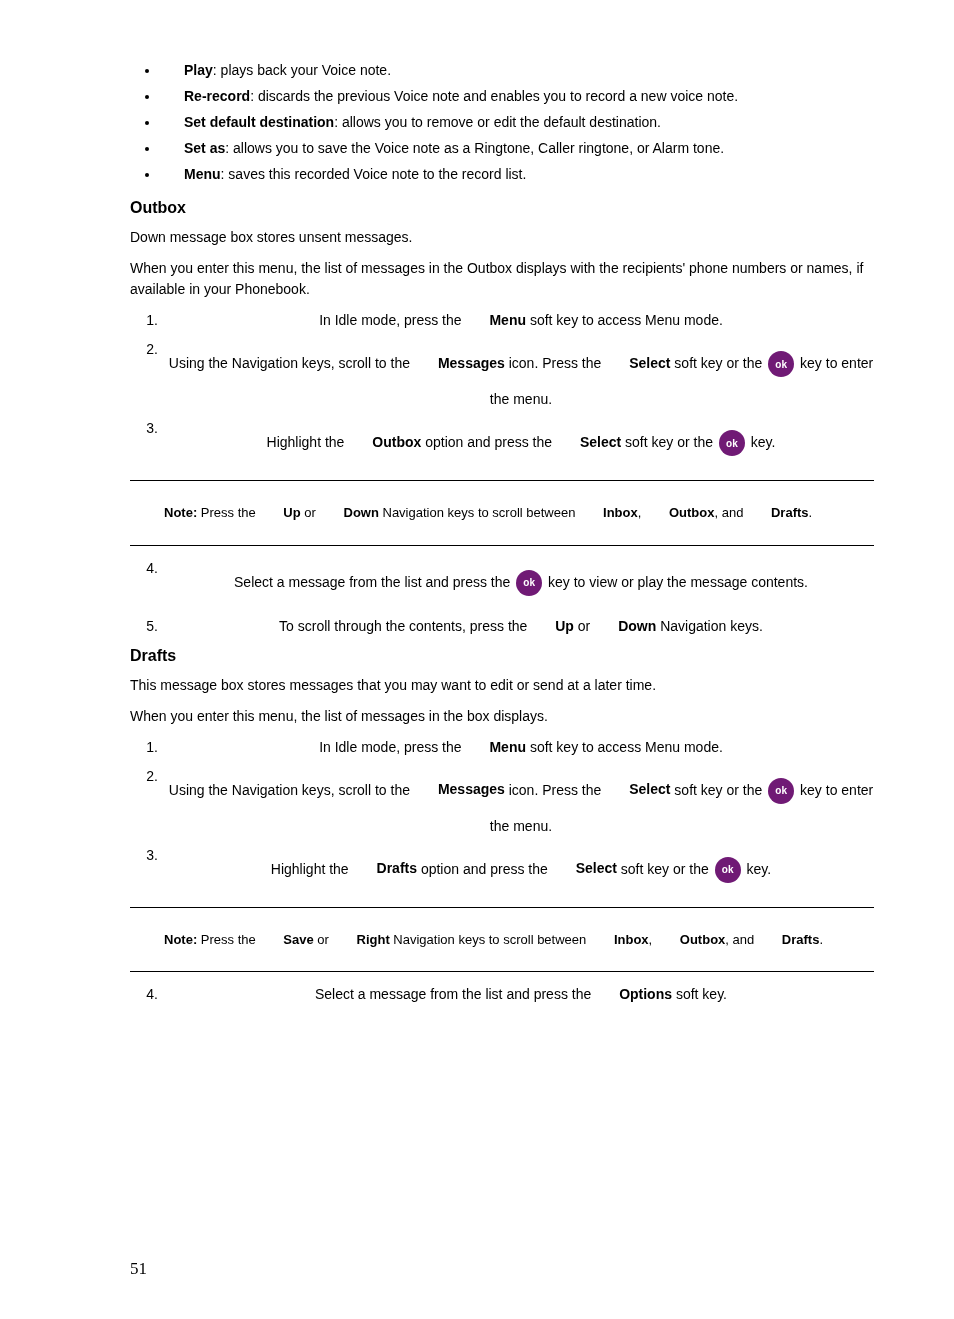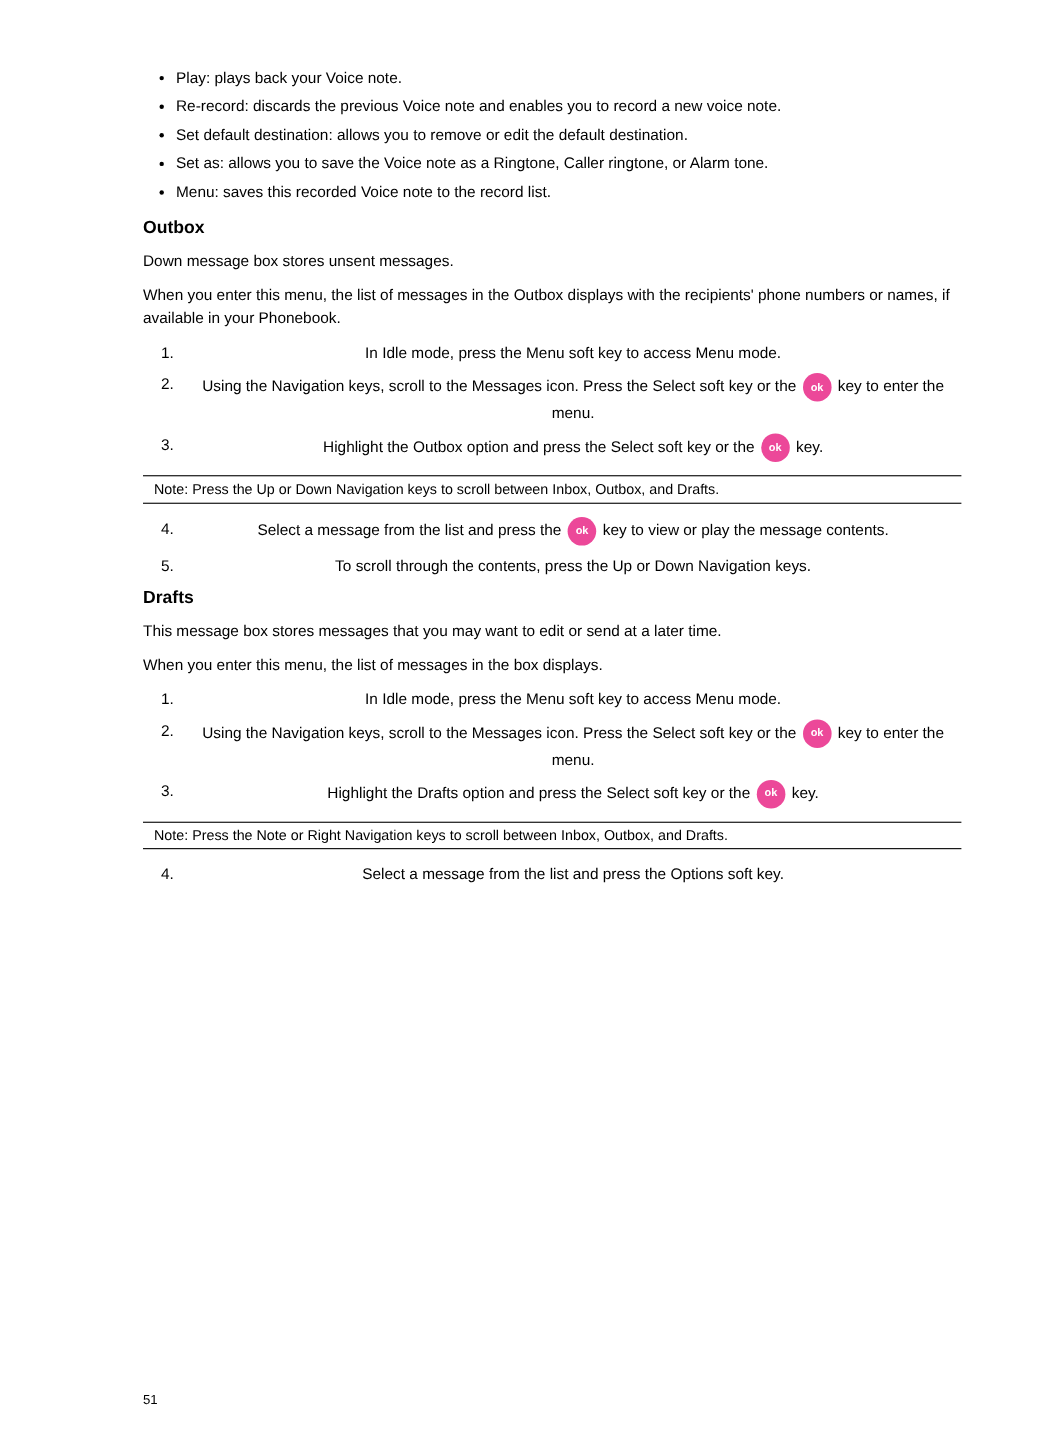--- a/index.html
+++ b/index.html
@@ -52,55 +52,57 @@
       margin-right: 10px;
       flex-shrink: 0;
     }
     .numbered-list li .content {
       flex: 1;
       text-align: center;
     }
     .note-box {
       border-top: 1.5px solid #000;
       border-bottom: 1.5px solid #000;
-      padding: 2px 10px;
+      padding: 22px 10px;
       margin: 12px 0;
       font-size: 13px;
       line-height: 1.5;
     }
     .tip-box {
       border-top: 1.5px solid #000;
       border-bottom: 1.5px solid #000;
       padding: 6px 10px;
       margin: 12px 0;
       font-size: 13px;
       line-height: 1.5;
     }
     .page-number {
       position: absolute;
       bottom: 40px;
       left: 130px;
-      font-size: 12px;
+      font-size: 17px;
+      font-family: Liberation Serif, serif;
     }
     b {
-      font-weight: normal;
+      font-weight: bold;
+      margin-left: 24px;
     }
     .inline-ok {
       display: inline-flex;
       align-items: center;
       justify-content: center;
-      background: #ec4899;
+      background: #701a75;
       color: #fff;
       border-radius: 50%;
       width: 26px;
       height: 26px;
       font-size: 10px;
       font-weight: bold;
       vertical-align: middle;
-      margin: 0 2px;
+      margin: 12px 2px;
     }
   </style>
 </head>
 <body>
 
 <ul class="bullet-list">
   <li><b>Play</b><span>: plays back your Voice note.</span></li>
   <li><b>Re-record</b><span>: discards the previous Voice note and enables you to record a new voice note.</span></li>
   <li><b>Set default destination</b><span>: allows you to remove or edit the default destination.</span></li>
   <li><b>Set as</b><span>: allows you to save the Voice note as a Ringtone, Caller ringtone, or Alarm tone.</span></li>
@@ -158,21 +160,21 @@
       <span class="num">2.</span>
       <span class="content">Using the Navigation keys, scroll to the <b>Messages</b> icon. Press the <b>Select</b> soft key or the <span class="inline-ok">ok</span> key to enter the menu.</span>
     </li>
     <li>
       <span class="num">3.</span>
       <span class="content">Highlight the <b>Drafts</b> option and press the <b>Select</b> soft key or the <span class="inline-ok">ok</span> key.</span>
     </li>
   </ol>
 
   <div class="note-box">
-    <b>Note:</b> Press the <b>Note</b> or <b>Right</b> Navigation keys to scroll between <b>Inbox</b>, <b>Outbox</b>, and <b>Drafts</b>.
+    <b>Note:</b> Press the <b>Save</b> or <b>Right</b> Navigation keys to scroll between <b>Inbox</b>, <b>Outbox</b>, and <b>Drafts</b>.
   </div>
 
   <ol class="numbered-list" start="4">
     <li>
       <span class="num">4.</span>
       <span class="content">Select a message from the list and press the <b>Options</b> soft key.</span>
     </li>
   </ol>
 </div>
 

